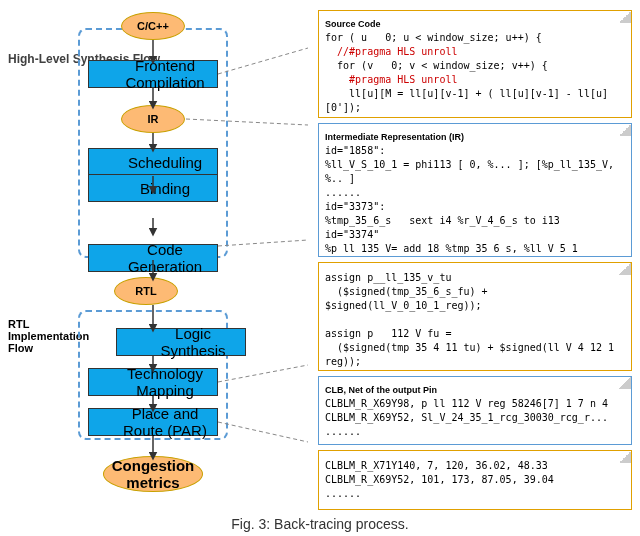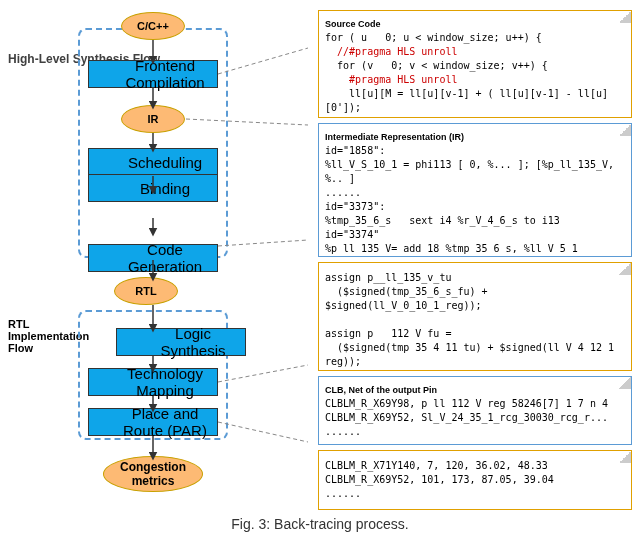--- a/index.html
+++ b/index.html
@@ -271,21 +271,21 @@
     <div class="rect-node node-codegen">Code Generation</div>
 
     <div class="oval-node node-rtl">RTL</div>
 
     <div class="rect-node node-logic">Logic Synthesis</div>
 
     <div class="rect-node node-techmap">Technology Mapping</div>
 
     <div class="rect-node node-par">Place and Route (PAR)</div>
 
-    <div class="oval-node node-congestion" style="font-size:12px; border-radius:50%; text-align:center;">Congestion metrics</div>
+    <div class="oval-node node-congestion" style="font-size:15px; border-radius:50%; text-align:center;">Congestion metrics</div>
 
     <svg class="diagram-svg">
 
       <line x1="145" y1="30" x2="145" y2="50" stroke="#333" stroke-width="1.5" marker-end="url(#arrow)"></line>
 
       <line x1="145" y1="78" x2="145" y2="95" stroke="#333" stroke-width="1.5" marker-end="url(#arrow)"></line>
 
       <line x1="145" y1="123" x2="145" y2="138" stroke="#333" stroke-width="1.5" marker-end="url(#arrow)"></line>
 
       <line x1="145" y1="166" x2="145" y2="180" stroke="#333" stroke-width="1.5" marker-end="url(#arrow)"></line>

